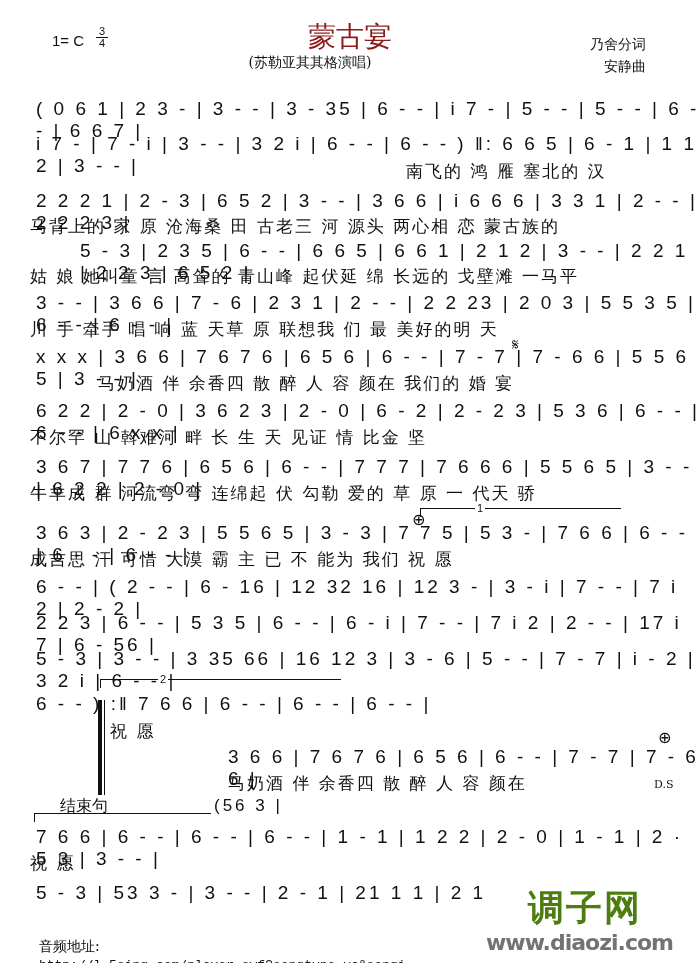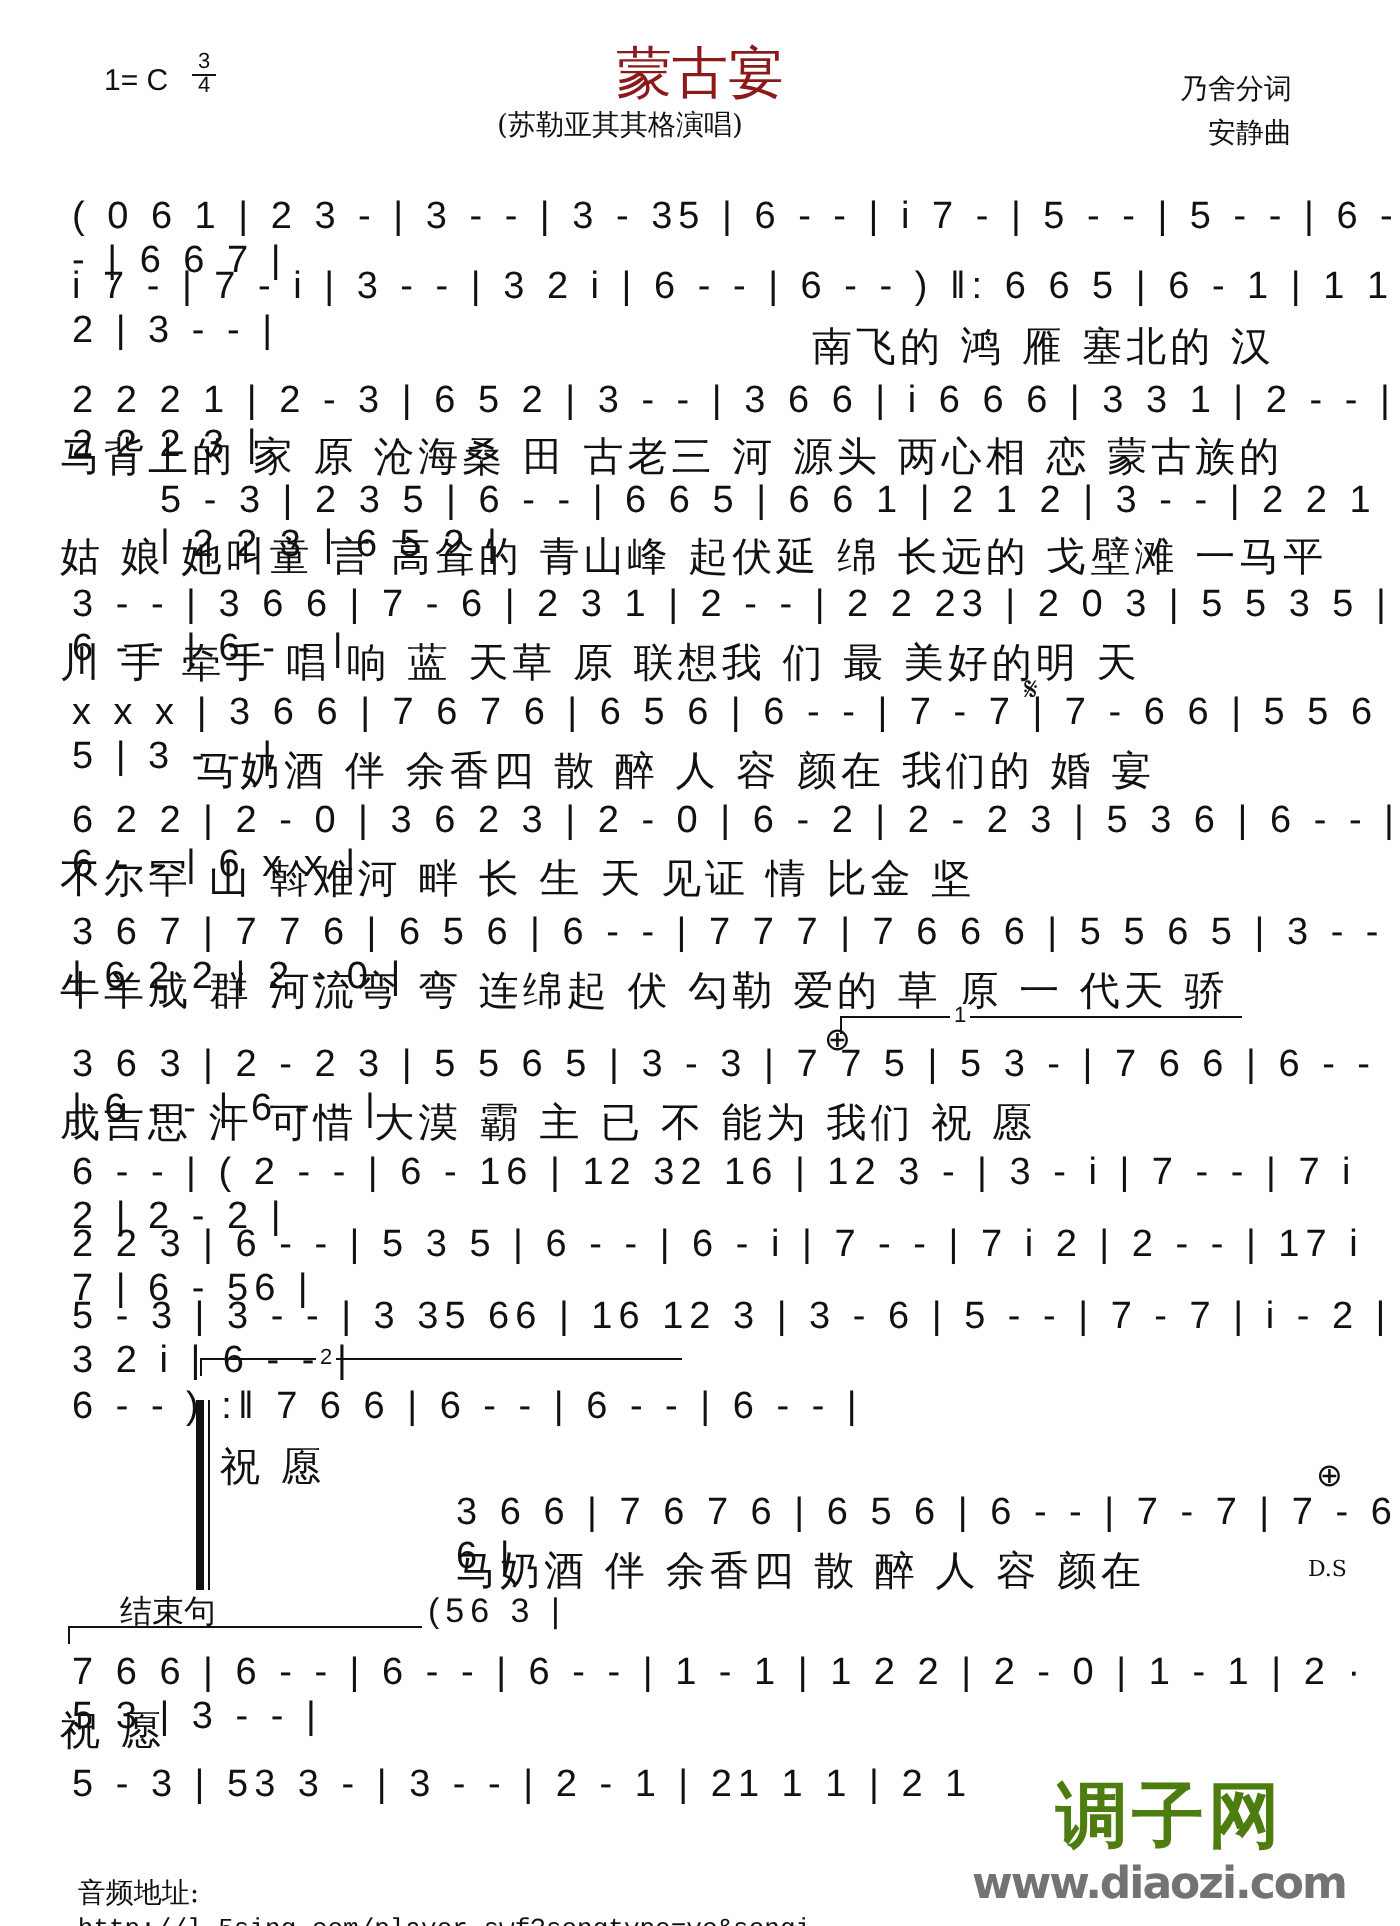--- a/index.html
+++ b/index.html
@@ -5,21 +5,21 @@
     html, body { margin: 0; padding: 0; background: #ffffff; }
     body { width: 700px; height: 963px; position: relative; overflow: hidden; font-family: "Liberation Sans", "DejaVu Sans", sans-serif; color: #111; }
     .abs { position: absolute; white-space: pre; }
     .key { left: 52px; top: 32px; font-size: 15px; }
     .timesig { position: absolute; left: 96px; top: 26px; font-size: 11px; line-height: 11px; text-align: center; width: 12px; }
     .timesig .line { border-top: 1px solid #111; }
     .title { left: 0; width: 700px; text-align: center; top: 18px; font-size: 28px; color: #8b1a1a; font-family: Liberation Sans, sans-serif; }
     .subtitle { left: 0; width: 620px; text-align: center; top: 54px; font-size: 14px; font-family: "DejaVu Serif", serif; }
     .credit { right: 54px; font-size: 14px; font-family: "DejaVu Serif", serif; text-align: right; }
     .row { position: absolute; left: 36px; font-size: 19px; letter-spacing: 3px; font-family: "Liberation Sans", sans-serif; }
-    .lyric { position: absolute; left: 30px; font-size: 20px; letter-spacing: 2px; font-family: "DejaVu Sans", sans-serif; }
+    .lyric { position: absolute; left: 30px; font-size: 17px; letter-spacing: 2px; font-family: "DejaVu Sans", sans-serif; }
     .note-ds { font-family: "DejaVu Serif", serif; font-size: 11px; letter-spacing: 0; }
     .bracket { position: absolute; border-top: 1px solid #111; border-left: 1px solid #111; height: 8px; }
     .bracket-label { position: absolute; font-size: 11px; background: #fff; padding: 0 2px; }
     .barline-thick { position: absolute; left: 98px; top: 700px; width: 4px; height: 95px; background: #111; }
     .barline-thin { position: absolute; left: 104px; top: 700px; width: 1px; height: 95px; background: #111; }
     .coda { position: absolute; font-size: 16px; }
     .segno { position: absolute; font-size: 16px; }
     .footer { left: 30px; top: 922px; font-size: 14px; font-family: "DejaVu Serif", serif; }
     .footer .url { font-family: "Liberation Mono", monospace; font-size: 13px; }
     .logo-bg { position: absolute; left: 486px; top: 880px; width: 214px; height: 83px; background: #fff; }

